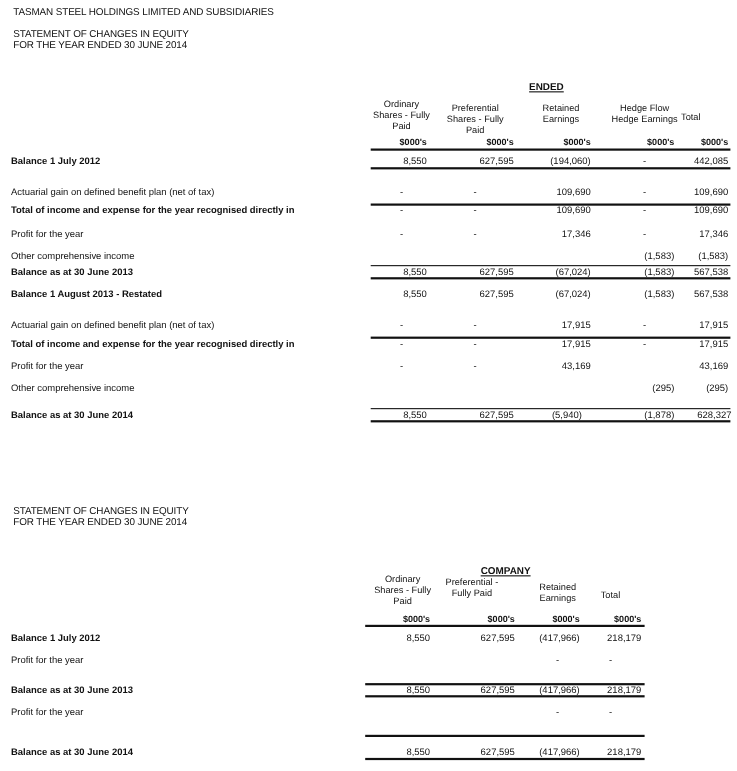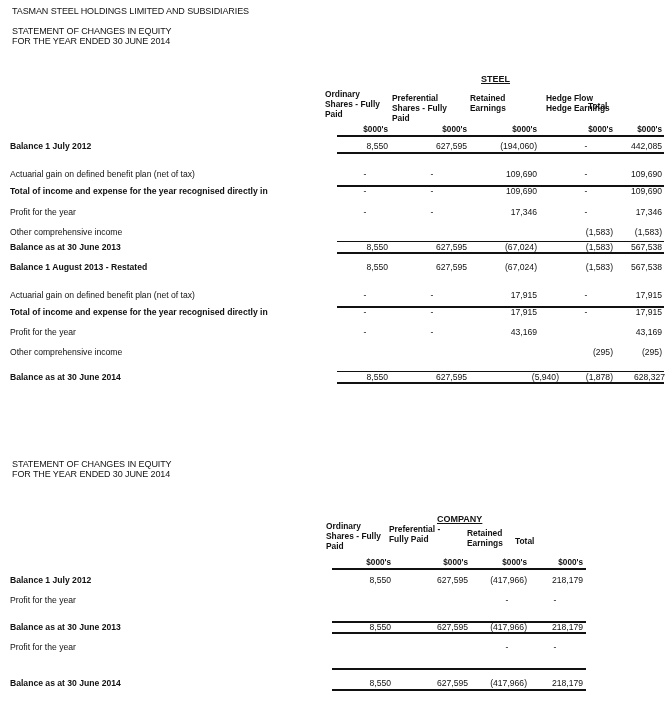--- a/index.html
+++ b/index.html
@@ -6,39 +6,39 @@
   body {
     width: 670px; height: 701px; position: relative; overflow: hidden;
     font-family: "Liberation Sans", sans-serif; color: #111;
     font-size: 8.6px;
   }
   .abs { position: absolute; }
   .h-bold { font-weight: normal; font-size: 9px; letter-spacing: -0.1px; }
   .company-title { left: 12px; top: 6px; }
   .stmt-title { left: 12px; line-height: 10px; }
   .group-label, .company-label { font-weight: bold; text-decoration: underline; font-size: 9px; }
-  .colhead { font-weight: bold; font-size: 8.4px; text-align: left; line-height: 10px; }
+  .colhead { font-weight: normal; font-size: 8.4px; text-align: center; line-height: 10px; }
   .unit { font-weight: bold; font-size: 8.2px; text-align: right; }
   .rowlabel { left: 10px; white-space: nowrap; }
   .rowlabel.bold { font-weight: bold; }
   .cell { text-align: right; white-space: nowrap; }
   .cell.bold { font-weight: normal; }
   .cell.center { text-align: center; }
   .line { position: absolute; height: 0; border-top: 1.3px solid #111; }
   .line.thick { border-top-width: 2px; }
 </style>
 </head>
 <body>
 
 <div class="abs h-bold company-title">TASMAN STEEL HOLDINGS LIMITED AND SUBSIDIARIES</div>
 <div class="abs h-bold stmt-title" style="top:26px;">STATEMENT OF CHANGES IN EQUITY</div>
 <div class="abs h-bold stmt-title" style="top:36px;">FOR THE YEAR ENDED 30 JUNE 2014</div>
 
 <div id="group-table">
-    <div class="abs group-label" style="left: 481px; top: 74px;">STEEL</div>
+    <div class="abs group-label" style="left: 481px; top: 74px;">ENDED</div>
     <div class="abs colhead" style="left: 325px; width: 80px; top: 89px;">
       <div>Ordinary</div>
       <div>Shares - Fully</div>
       <div>Paid</div>
     </div>
     <div class="abs unit" style="left: 328px; width: 60px; top: 125px;">$000's</div>
     <div class="abs colhead" style="left: 392px; width: 80px; top: 93px;">
       <div>Preferential</div>
       <div>Shares - Fully</div>
       <div>Paid</div>
@@ -114,21 +114,21 @@
     <div class="abs cell center" style="left: 345px; width: 40px; top: 327px;">-</div>
     <div class="abs cell center" style="left: 412px; width: 40px; top: 327px;">-</div>
     <div class="abs cell" style="left: 467px; width: 70px; top: 327px;">43,169</div>
     <div class="abs cell" style="left: 592px; width: 70px; top: 327px;">43,169</div>
     <div class="abs rowlabel" style="top: 347px;">Other comprehensive income</div>
     <div class="abs cell" style="left: 543px; width: 70px; top: 347px;">(295)</div>
     <div class="abs cell" style="left: 592px; width: 70px; top: 347px;">(295)</div>
     <div class="abs rowlabel bold" style="top: 372px;">Balance as at 30 June 2014</div>
     <div class="abs cell bold" style="left: 318px; width: 70px; top: 372px;">8,550</div>
     <div class="abs cell bold" style="left: 397px; width: 70px; top: 372px;">627,595</div>
-    <div class="abs cell bold" style="left: 467px; width: 92px; top: 372px;">(5,940)</div>
+    <div class="abs cell bold" style="left: 467px; width: 62px; top: 372px;">(5,940)</div>
     <div class="abs cell bold" style="left: 543px; width: 70px; top: 372px;">(1,878)</div>
     <div class="abs cell bold" style="left: 595px; width: 70px; top: 372px;">628,327</div>
     <div class="line thick" style="left: 337px; width: 327px; top: 152px;"></div>
     <div class="line thick" style="left: 337px; width: 327px; top: 185px;"></div>
     <div class="line" style="left: 337px; width: 327px; top: 241px;"></div>
     <div class="line thick" style="left: 337px; width: 327px; top: 252px;"></div>
     <div class="line thick" style="left: 337px; width: 327px; top: 306px;"></div>
     <div class="line" style="left: 337px; width: 327px; top: 371px;"></div>
     <div class="line thick" style="left: 337px; width: 327px; top: 382px;"></div>
   </div>

